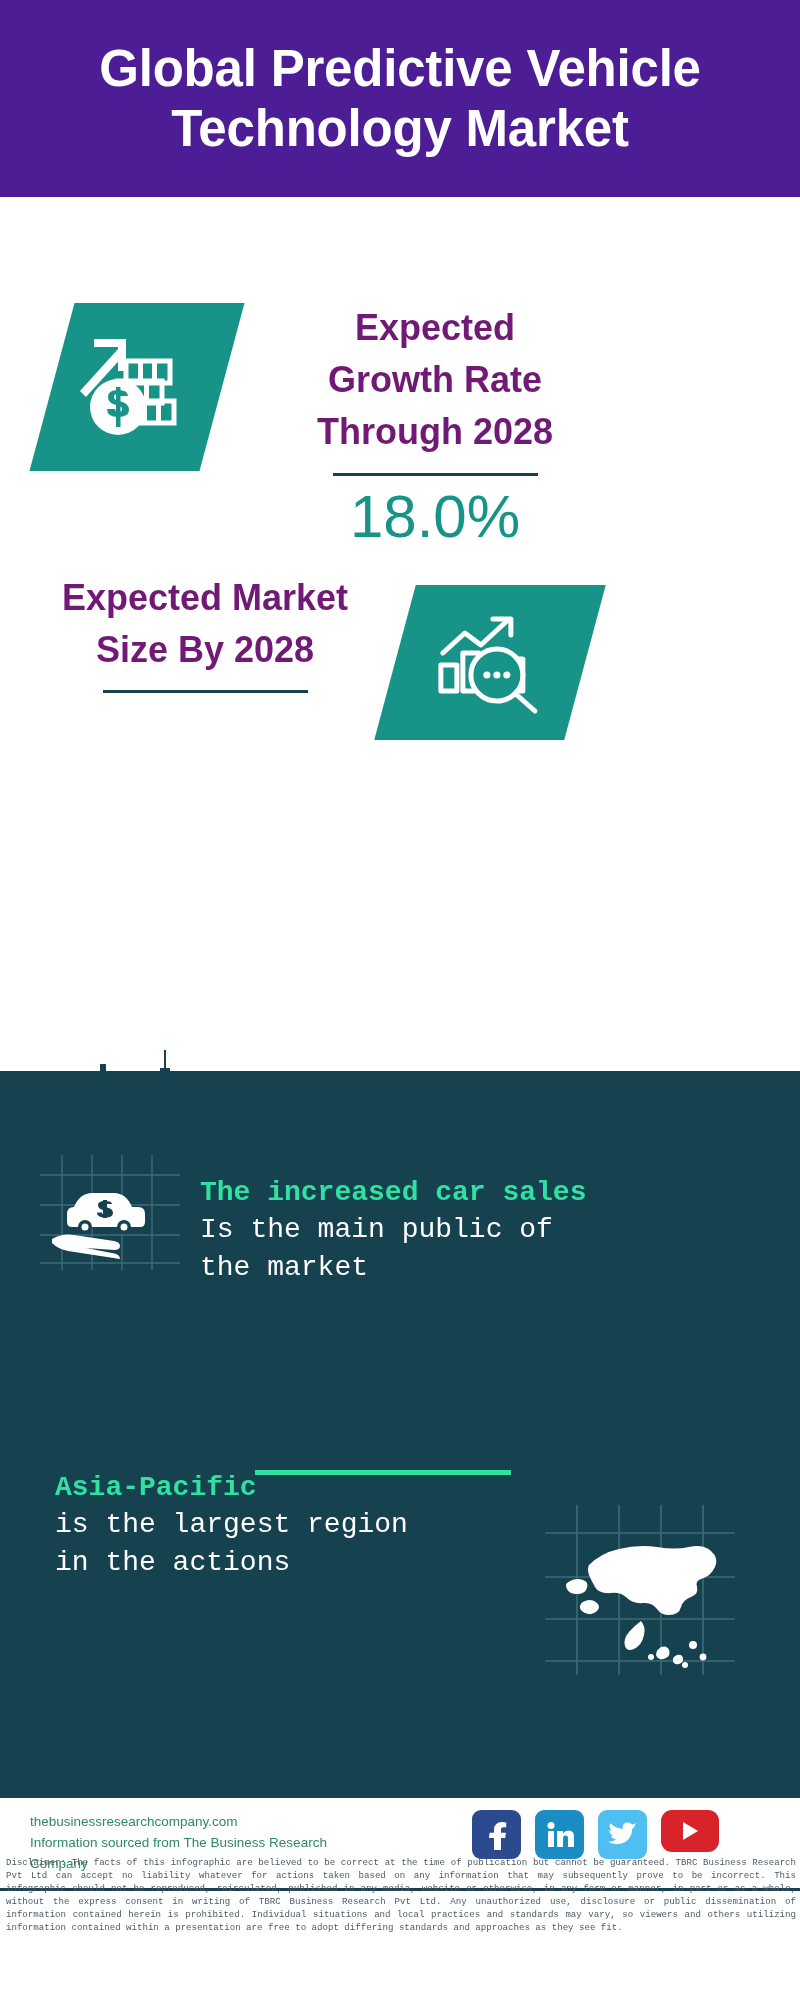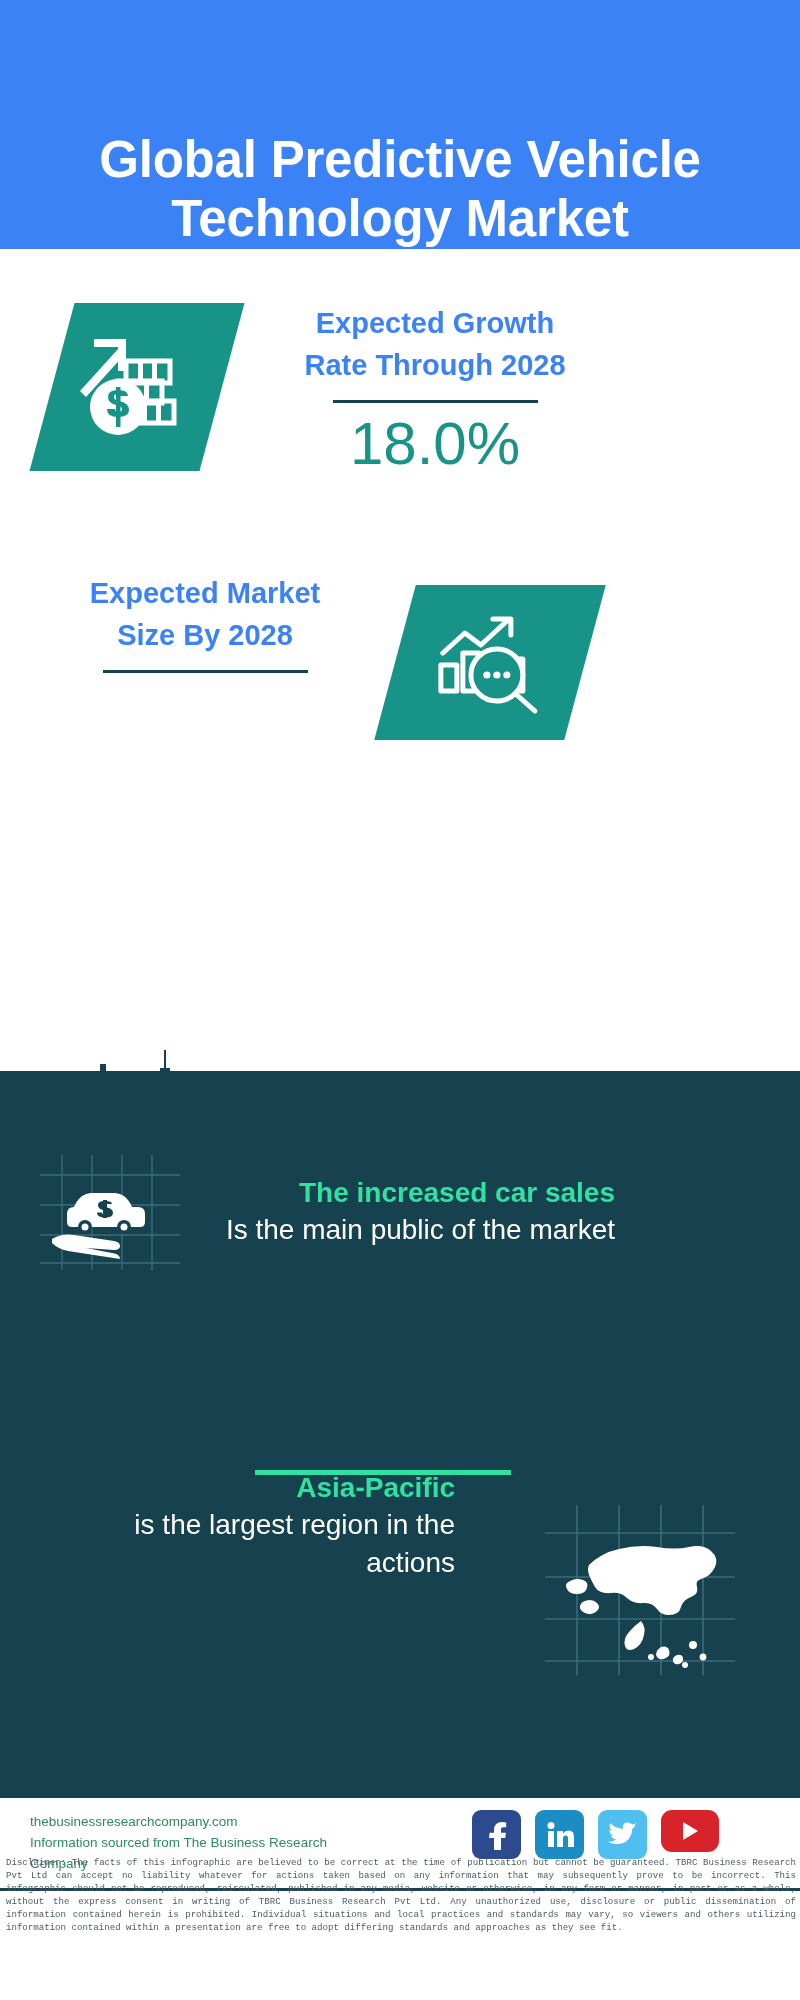--- a/index.html
+++ b/index.html
@@ -7,23 +7,23 @@
   body {
     font-family:"Liberation Sans", sans-serif;
     background:#ffffff;
     position:relative;
     overflow:hidden;
   }
   .page { width:800px; height:2000px; position:relative; background:#ffffff; }
 
   
   .header {
-    position:absolute; left:0; top:0; width:800px; height:249px;
-    background:#3b82f6;
-    display:flex; align-items:flex-end; justify-content:center;
+    position:absolute; left:0; top:0; width:800px; height:197px;
+    background:#4c1d95;
+    display:flex; align-items:center; justify-content:center;
   }
   .header-title {
     color:#ffffff;
     font-size:51px;
     font-weight:bold;
     line-height:1.17;
     text-align:center;
     width:660px;
     letter-spacing:-0.2px;
   }
@@ -35,37 +35,37 @@
   .para {
     position:absolute;
     background:#179387;
     transform:skewX(-15deg);
     display:flex; align-items:center; justify-content:center;
   }
   .para > svg { transform:skewX(15deg); }
 
   .stat-block { position:absolute; text-align:center; }
   .stat-title {
-    color:#3b82f6; font-weight:bold; font-size:29px; line-height:1.45;
+    color:#701a75; font-weight:bold; font-size:36px; line-height:1.45;
   }
   .stat-rule {
     height:3px; background:#16414f; margin:14px auto 8px auto;
   }
   .stat-value {
     color:#179387; font-weight:normal; font-size:60px; line-height:1.1;
   }
 
   
   .dark-zone {
     position:absolute; left:0; top:1071px; width:800px; height:727px;
     background:#16414f;
   }
   .skyline { position:absolute; left:0; top:1040px; width:800px; height:140px; }
 
-  .fact { position:absolute; text-align:right; }
+  .fact { position:absolute; text-align:left;font-family:Liberation Mono, monospace; }
   .fact-head { color:#2fe2a2; font-weight:bold; font-size:28px; line-height:1.3; }
   .fact-sub { color:#ffffff; font-size:28px; line-height:1.36; font-weight:normal; }
 
   .green-divider {
     position:absolute; background:#2fe2a2; height:5px;
   }
 
   .grid-icon { position:absolute; }
 
   

